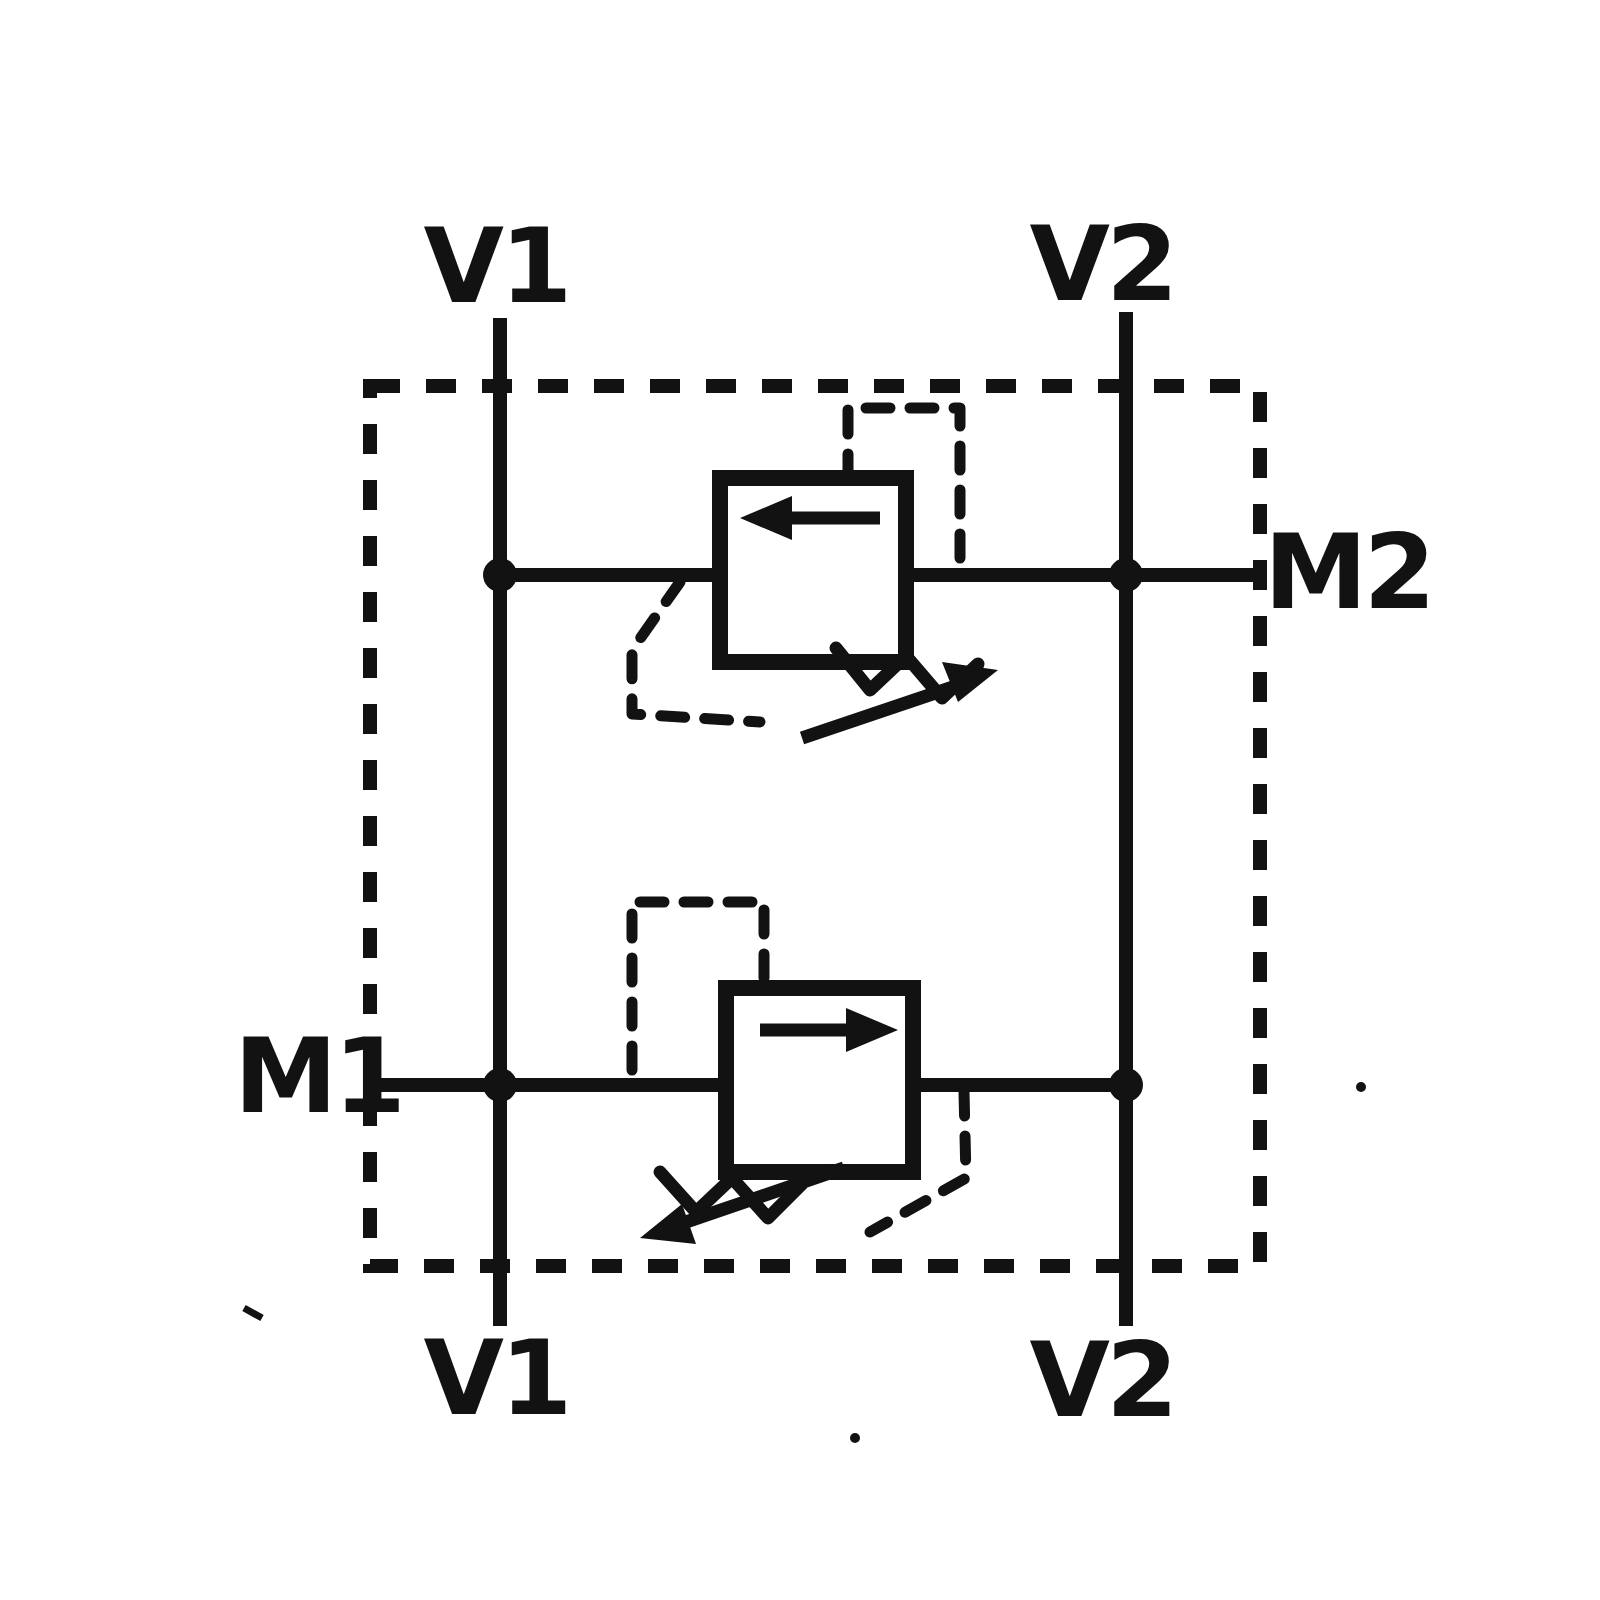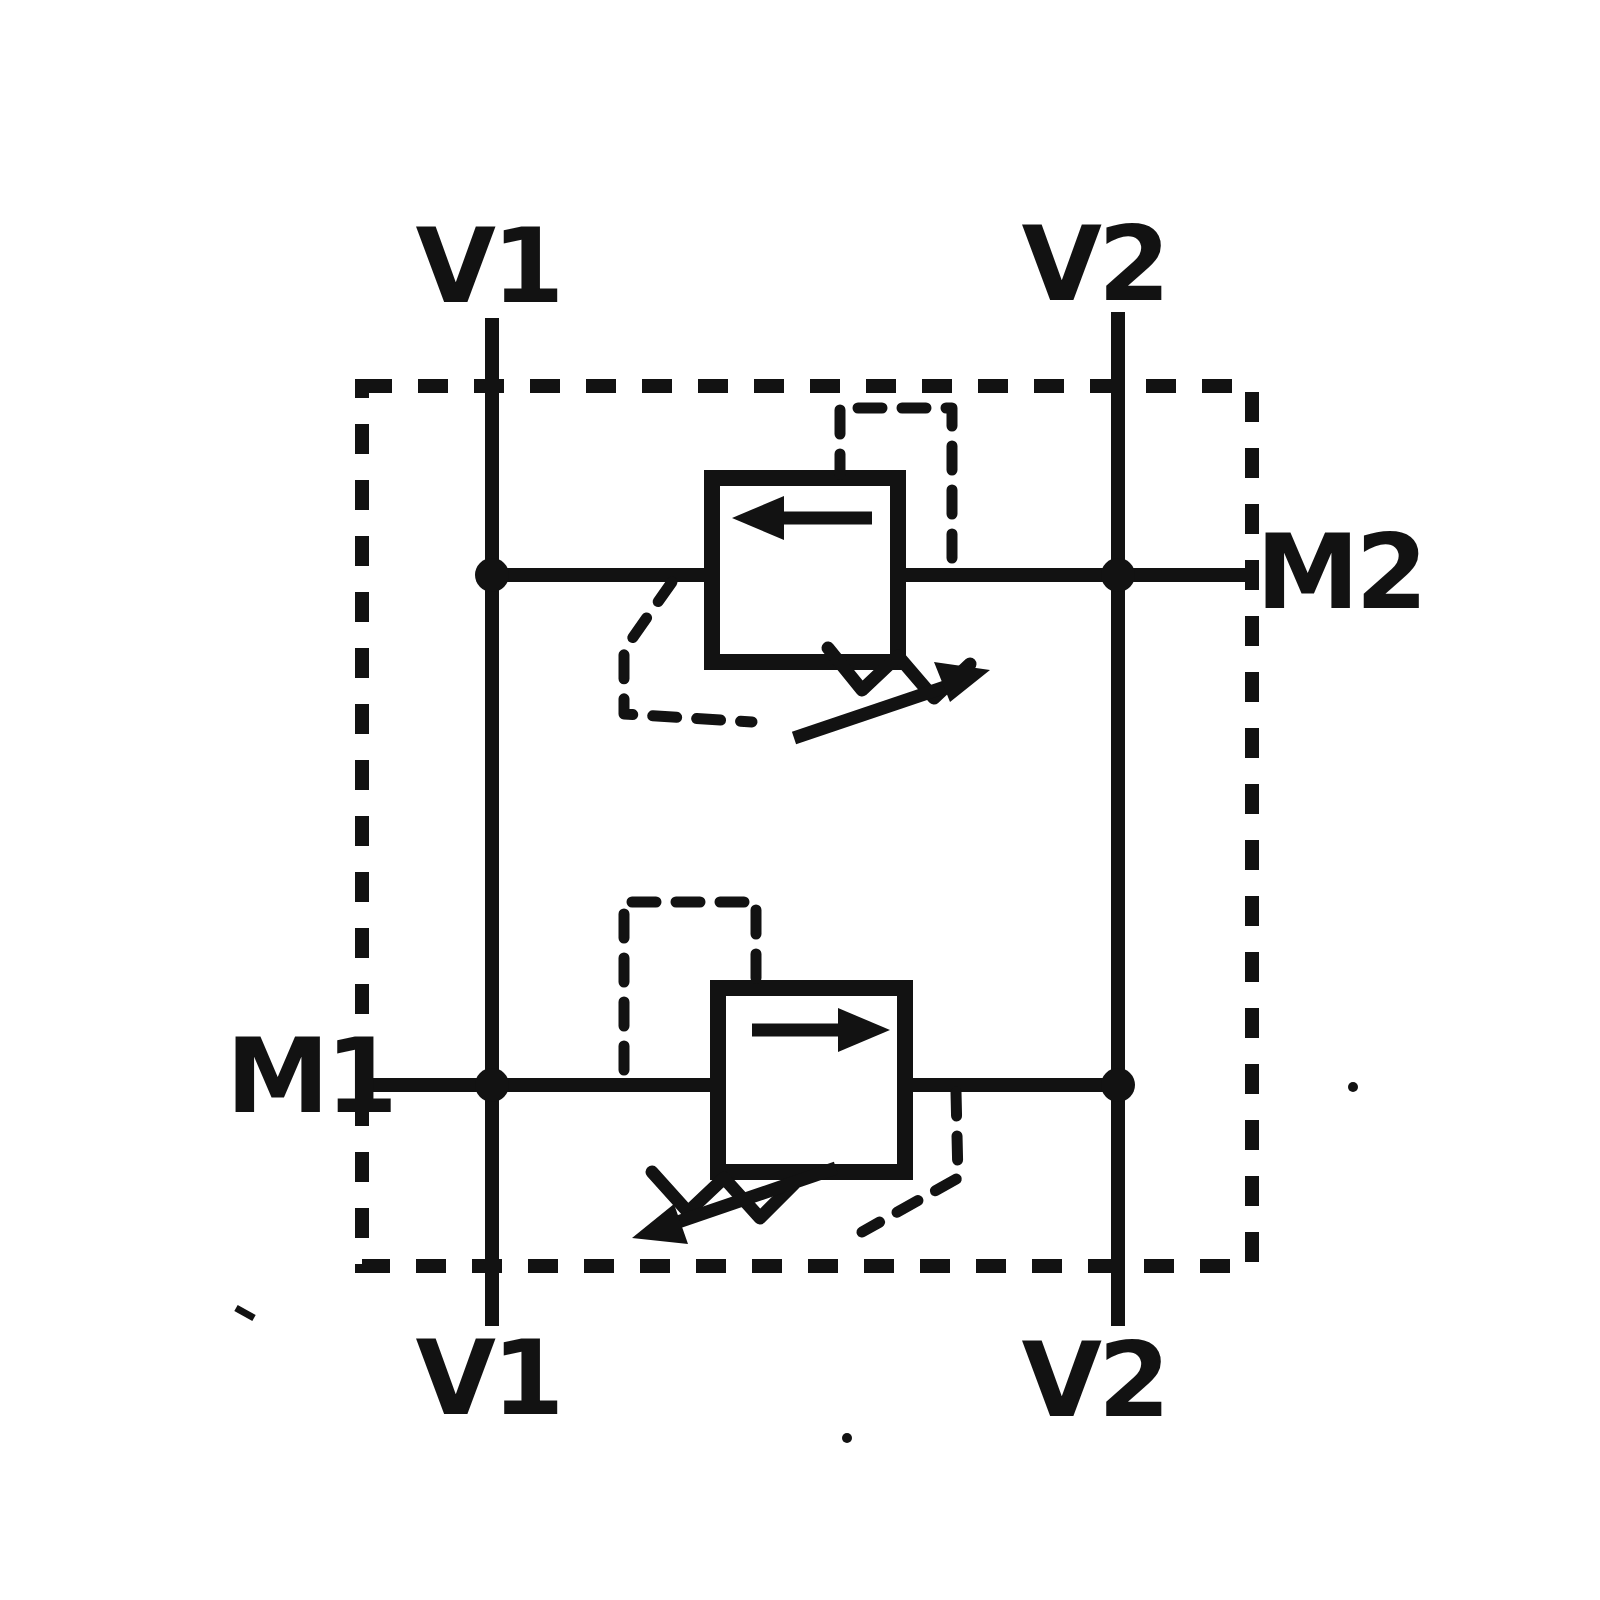--- a/index.html
+++ b/index.html
@@ -11,20 +11,21 @@
     padding:0;
     background:var(--paper);
   }
   .canvas{
     position:relative;
     width:1436px;
     height:1600px;
     background:var(--paper);
     overflow:hidden;
     font-family:"DejaVu Sans","Liberation Sans",sans-serif;
+    margin-left:8px;
   }
   svg{display:block}
   .port-label{
     font-family:"DejaVu Sans","Liberation Sans",sans-serif;
     font-weight:bold;
     font-size:104px;
     letter-spacing:-4px;
     fill:var(--ink);
   }
   .solid{

